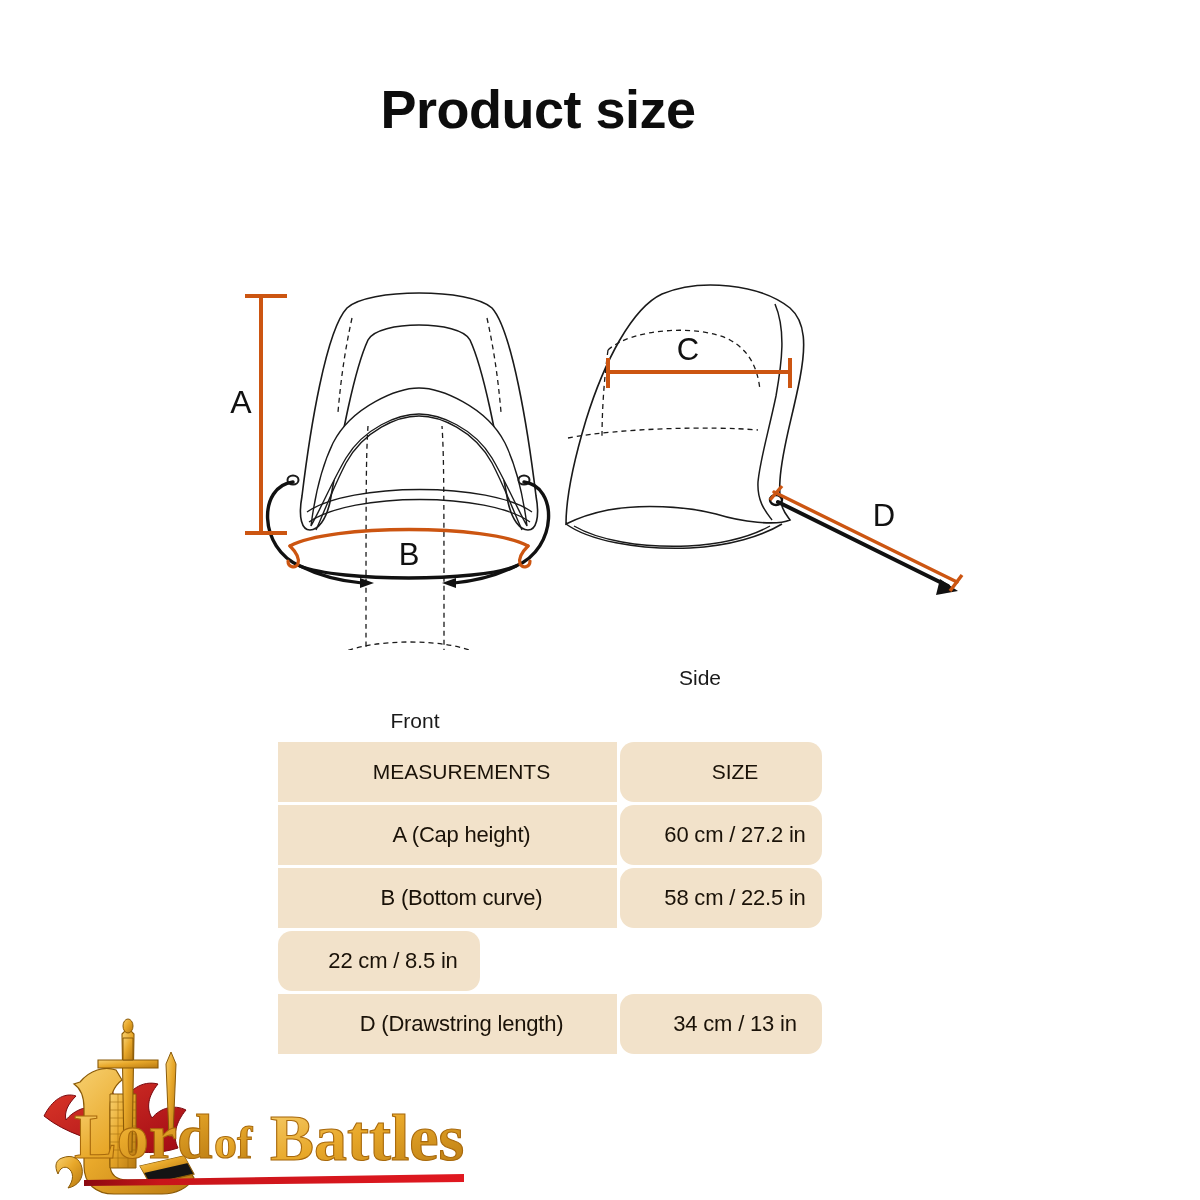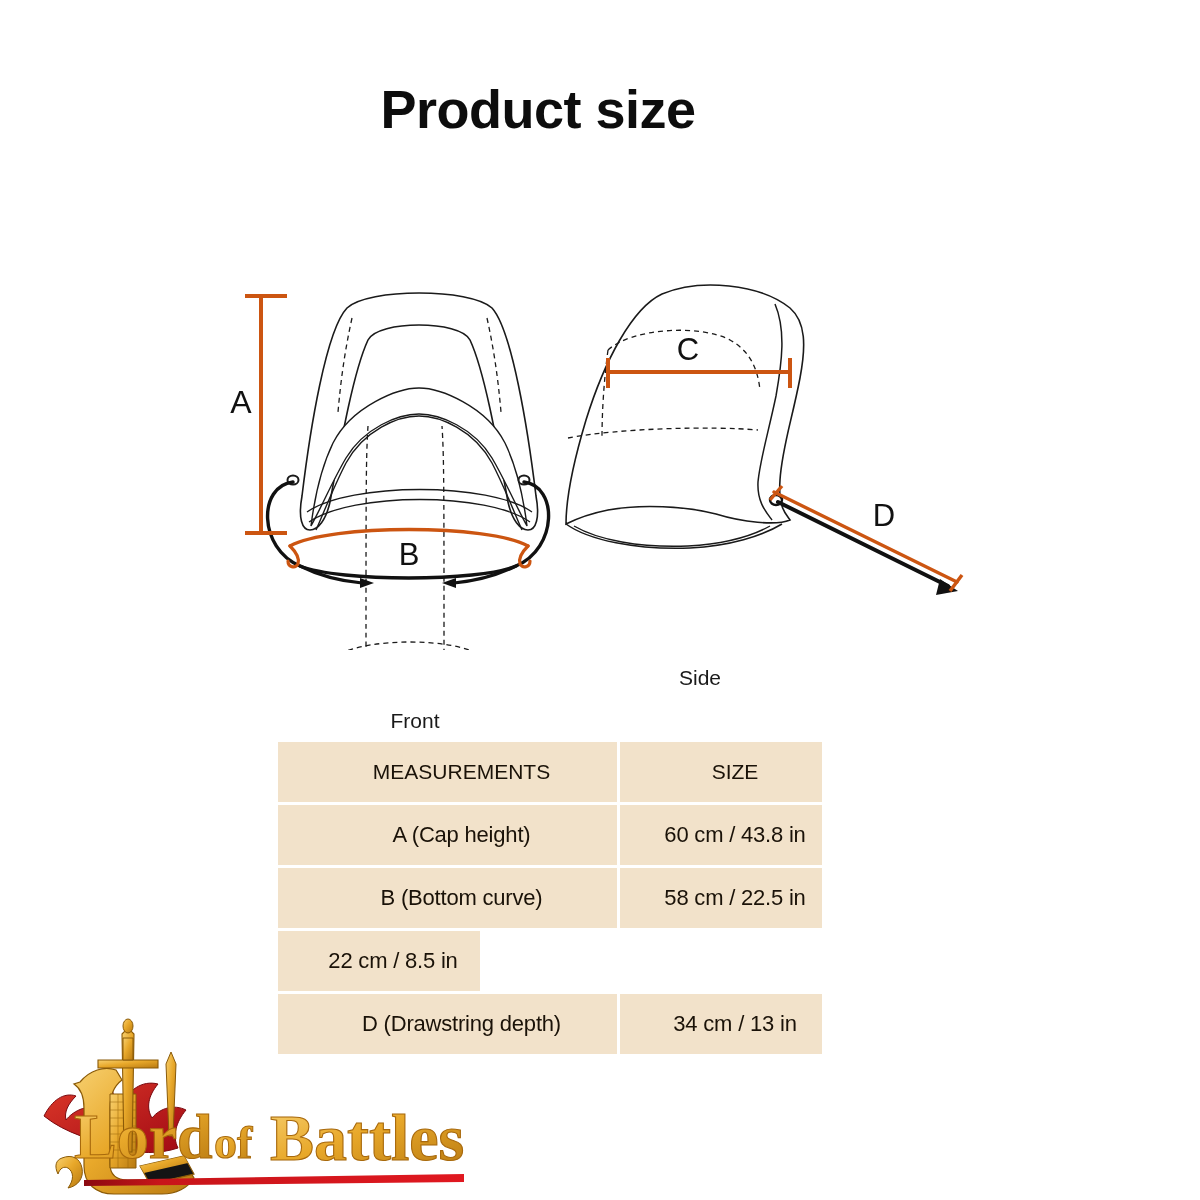--- a/index.html
+++ b/index.html
@@ -69,21 +69,21 @@
     display: flex;
     align-items: center;
     justify-content: center;
     font-size: 22px;
     color: #1a1208;
     font-family: "Liberation Sans", sans-serif;
     letter-spacing: -0.2px;
     padding-left: 28px;
   }
   .cell-measure { width: 339px; }
-  .cell-size    { width: 202px; }
+  .cell-size    { width: 202px; border-radius: 14px; }
   .table-row.header .cell { font-size: 21px; letter-spacing: 0px; }
 
   
   #brand-logo {
     position: absolute;
     left: 18px;
     top: 1008px;
     width: 470px;
     height: 190px;
   }
@@ -213,34 +213,34 @@
 
 <div id="size-table">
 
   <div class="table-row header">
     <div class="cell cell-measure">MEASUREMENTS</div>
     <div class="cell cell-size">SIZE</div>
   </div>
 
   <div class="table-row">
     <div class="cell cell-measure">A (Cap height)</div>
-    <div class="cell cell-size">60 cm / 43.8 in</div>
+    <div class="cell cell-size">60 cm / 27.2 in</div>
   </div>
 
   <div class="table-row">
     <div class="cell cell-measure">B (Bottom curve)</div>
     <div class="cell cell-size">58 cm / 22.5 in</div>
   </div>
 
   <div class="table-row">
     <div class="cell cell-size">22 cm / 8.5 in</div>
   </div>
 
   <div class="table-row">
-    <div class="cell cell-measure">D (Drawstring depth)</div>
+    <div class="cell cell-measure">D (Drawstring length)</div>
     <div class="cell cell-size">34 cm / 13 in</div>
   </div>
 </div>
 
 <div id="brand-logo">
   <svg id="logo-svg" width="470" height="190" viewBox="0 0 470 190">
 
     <defs>
       <linearGradient id="goldGrad" x1="0" y1="0" x2="1" y2="1">
         <stop offset="0%" stop-color="#F7D070"></stop>

